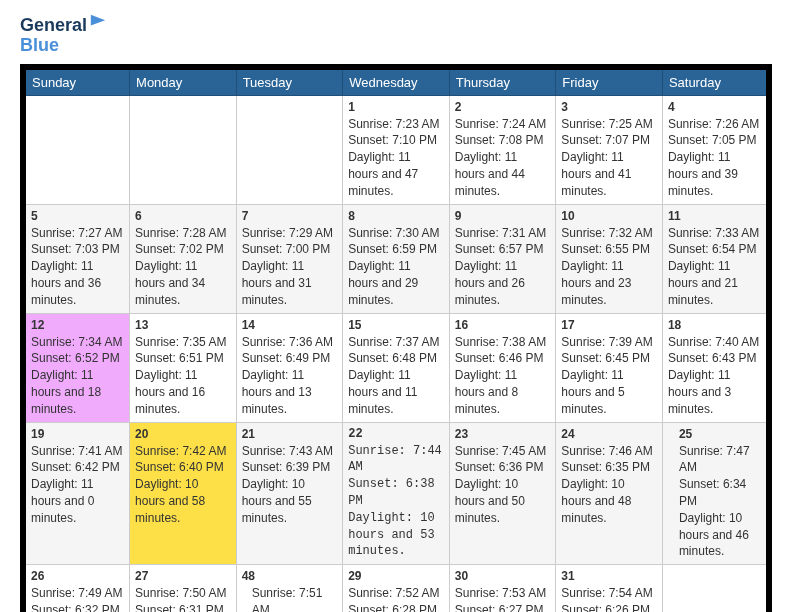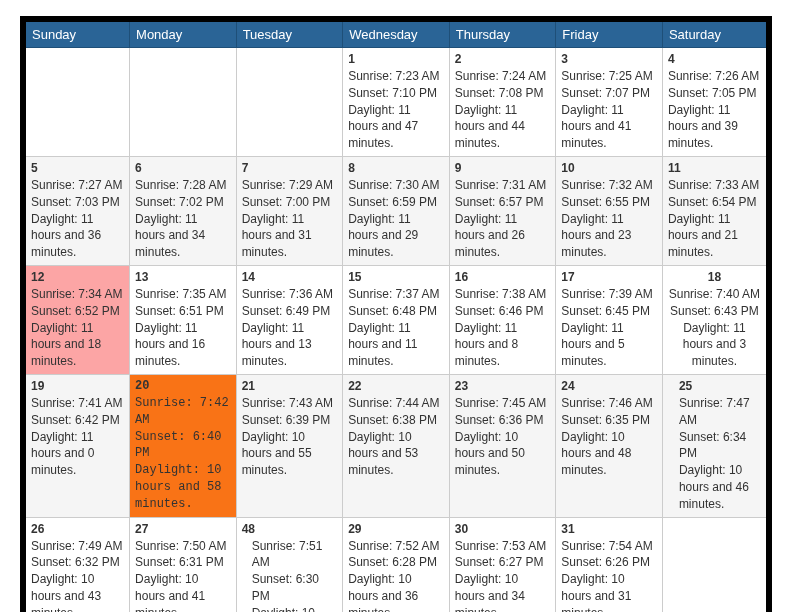--- a/index.html
+++ b/index.html
@@ -97,20 +97,39 @@
       background: #fff;
     }
     .calendar tr:nth-child(even) td.empty-cell {
       background: #f5f5f5;
     }
   </style>
 </head>
 <body>
 
 <div class="page">
+  <div class="header">
+    <div class="logo">
+      <div>
+        <div style="display:flex;align-items:center;">
+          <span class="logo-text">General</span>
+          <svg class="logo-icon" viewBox="0 0 20 20">
+            <polygon points="2,2 18,8 2,14" fill="#4a90d9"></polygon>
+          </svg>
+        </div>
+        <div style="display:flex;align-items:center;">
+          <span class="logo-text"><span>Blue</span></span>
+        </div>
+      </div>
+    </div>
+    <div class="title-block">
+      <div class="month-title"></div>
+      <div class="subtitle"></div>
+    </div>
+  </div>
 
   <table class="calendar">
     <thead>
       <tr id="weekday-header">
       <th>Sunday</th>
           <th>Monday</th>
           <th>Tuesday</th>
           <th>Wednesday</th>
           <th>Thursday</th>
           <th>Friday</th>
@@ -185,21 +204,21 @@
 Daylight: 11 hours and 23 minutes.</div>
           </td>
           <td style="background: rgb(245, 245, 245);">
             <span class="day-num">11</span>
             <div class="day-info" style="white-space: pre-line;">Sunrise: 7:33 AM
 Sunset: 6:54 PM
 Daylight: 11 hours and 21 minutes.</div>
           </td>
         </tr>
         <tr>
-          <td style="background: #fca5a5;">
+          <td style="background: #f0abfc;">
             <span class="day-num">12</span>
             <div class="day-info" style="white-space: pre-line;">Sunrise: 7:34 AM
 Sunset: 6:52 PM
 Daylight: 11 hours and 18 minutes.</div>
           </td>
           <td style="background: rgb(255, 255, 255);">
             <span class="day-num">13</span>
             <div class="day-info" style="white-space: pre-line;">Sunrise: 7:35 AM
 Sunset: 6:51 PM
 Daylight: 11 hours and 16 minutes.</div>
@@ -221,47 +240,47 @@
             <div class="day-info" style="white-space: pre-line;">Sunrise: 7:38 AM
 Sunset: 6:46 PM
 Daylight: 11 hours and 8 minutes.</div>
           </td>
           <td style="background: rgb(255, 255, 255);">
             <span class="day-num">17</span>
             <div class="day-info" style="white-space: pre-line;">Sunrise: 7:39 AM
 Sunset: 6:45 PM
 Daylight: 11 hours and 5 minutes.</div>
           </td>
-          <td style="background: rgb(255, 255, 255); text-align: center;">
+          <td style="background: rgb(255, 255, 255);">
             <span class="day-num">18</span>
             <div class="day-info" style="white-space: pre-line;">Sunrise: 7:40 AM
 Sunset: 6:43 PM
 Daylight: 11 hours and 3 minutes.</div>
           </td>
         </tr>
         <tr>
           <td style="background: rgb(245, 245, 245);">
             <span class="day-num">19</span>
             <div class="day-info" style="white-space: pre-line;">Sunrise: 7:41 AM
 Sunset: 6:42 PM
 Daylight: 11 hours and 0 minutes.</div>
           </td>
-          <td style="background: #f97316; font-family: Liberation Mono, monospace;">
+          <td style="background: #fde047;">
             <span class="day-num">20</span>
             <div class="day-info" style="white-space: pre-line;">Sunrise: 7:42 AM
 Sunset: 6:40 PM
 Daylight: 10 hours and 58 minutes.</div>
           </td>
           <td style="background: rgb(245, 245, 245);">
             <span class="day-num">21</span>
             <div class="day-info" style="white-space: pre-line;">Sunrise: 7:43 AM
 Sunset: 6:39 PM
 Daylight: 10 hours and 55 minutes.</div>
           </td>
-          <td style="background: rgb(245, 245, 245);">
+          <td style="background: rgb(245, 245, 245); font-family: Liberation Mono, monospace;">
             <span class="day-num">22</span>
             <div class="day-info" style="white-space: pre-line;">Sunrise: 7:44 AM
 Sunset: 6:38 PM
 Daylight: 10 hours and 53 minutes.</div>
           </td>
           <td style="background: rgb(245, 245, 245);">
             <span class="day-num">23</span>
             <div class="day-info" style="white-space: pre-line;">Sunrise: 7:45 AM
 Sunset: 6:36 PM
 Daylight: 10 hours and 50 minutes.</div>

